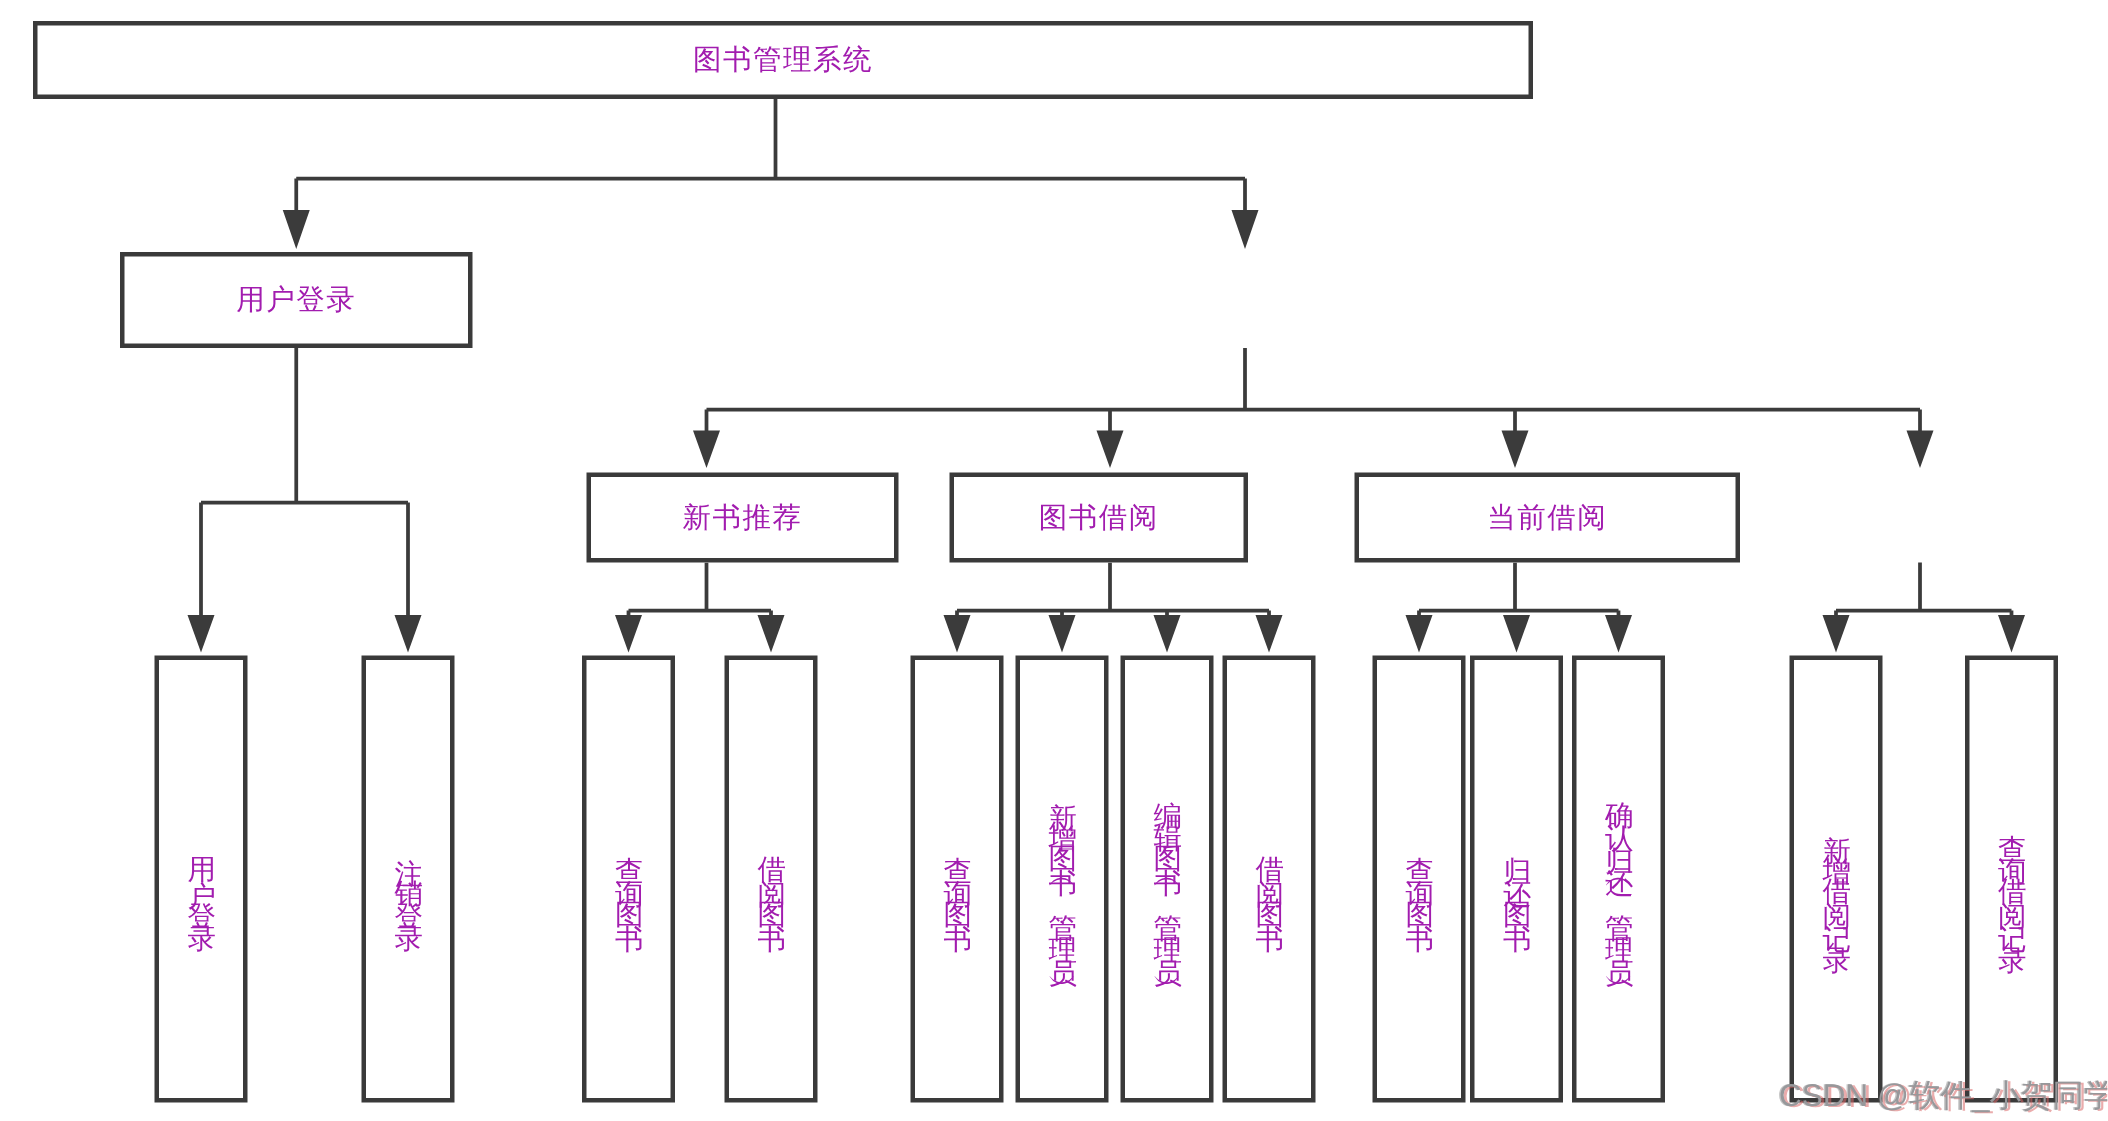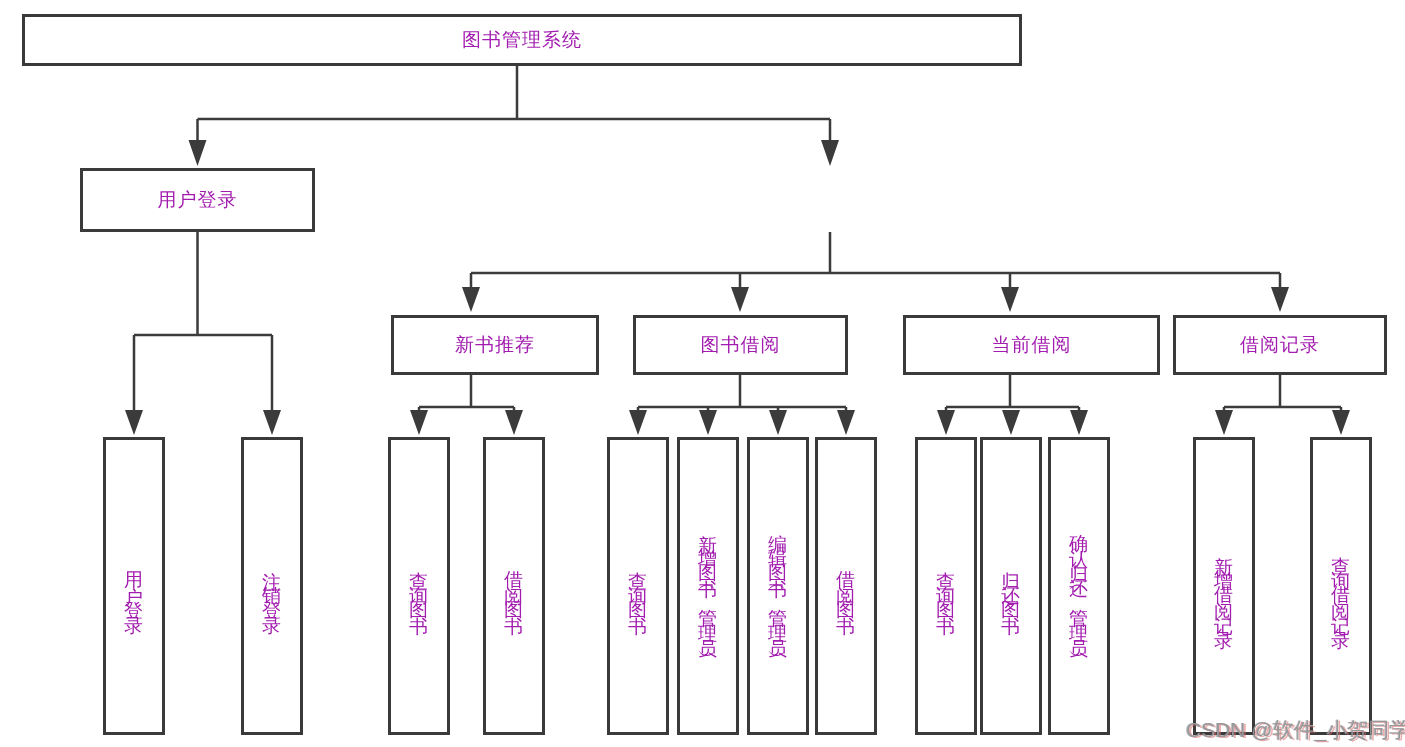--- a/index.html
+++ b/index.html
@@ -91,28 +91,25 @@
     <span>图书管理系统</span>
   </div>
 
   <div class="node h-node" style="left:80px; top:168px; width:235px; height:64px;">
     <span>用户登录</span>
   </div>
 
   <div class="node h-node" style="left:379px; top:315px; width:208px; height:60px;margin-left:12px;">
     <span>新书推荐</span>
   </div>
-  <div class="node h-node" style="left:633px; top:315px; width:215px; height:60px;">
+  <div class="node h-node" style="left:633px; top:315px; width:199px; height:60px;">
     <span>图书借阅</span>
   </div>
   <div class="node h-node" style="left:903px; top:315px; width:257px; height:60px;">
     <span>当前借阅</span>
-  </div>
-  <div class="node h-node" style="left:1173px; top:315px; width:214px; height:60px;">
-    <span>借阅记录</span>
   </div>
 
   <div class="node leaf" style="left:103px;">
     <span class="vtext">用户登录</span>
   </div>
   <div class="node leaf" style="left:241px;">
     <span class="vtext">注销登录</span>
   </div>
 
   <div class="node leaf" style="left:388px;">

